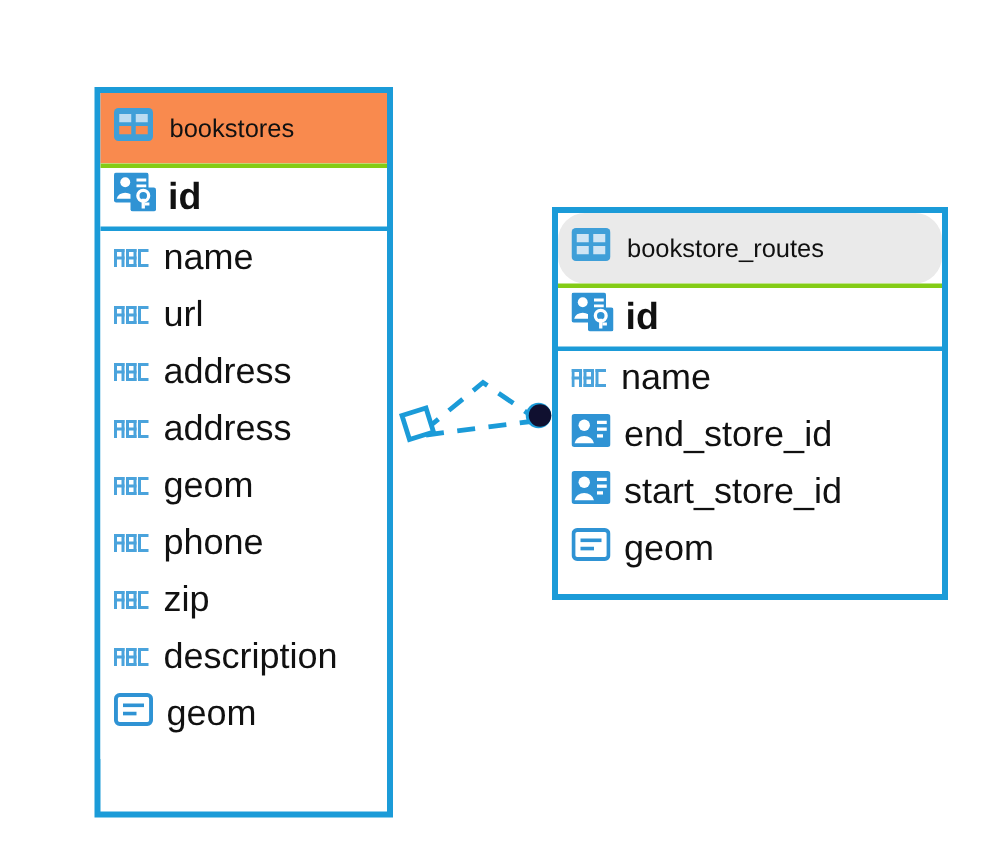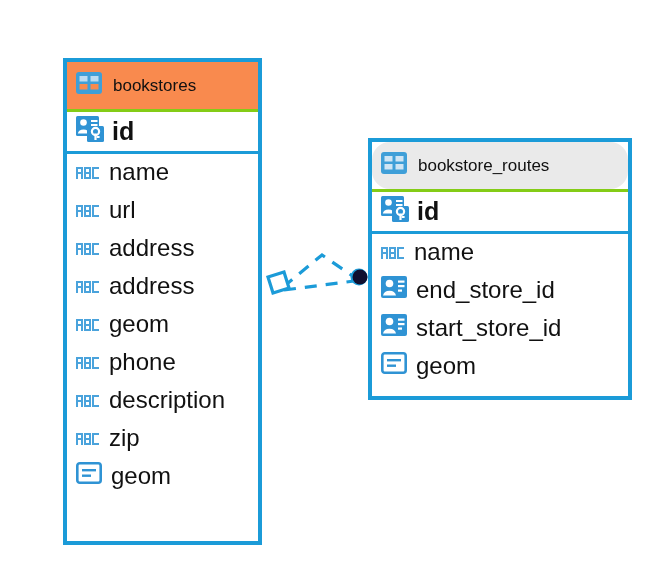--- a/index.html
+++ b/index.html
@@ -297,43 +297,43 @@
                 <rect x="13" y="1" width="2" height="12"></rect>
               <rect x="8" y="1" width="7" height="2"></rect>
                 <rect x="8" y="6" width="7" height="2"></rect>
               <rect x="8" y="11" width="7" height="2"></rect>
               <rect x="16" y="1" width="2" height="12"></rect>
               <rect x="16" y="1" width="7" height="2"></rect>
                 <rect x="16" y="11" width="7" height="2"></rect>
             </g>
           </svg>
         </span>
+        <span class="label">zip</span>
+      </div>
+
+      <div class="field-row">
+        <span class="icon">
+          <svg width="24" height="14" viewBox="0 0 24 14" xmlns="http://www.w3.org/2000/svg">
+            <g fill="#4aa3dc">
+              <rect x="0" y="1" width="2" height="12"></rect>
+                <rect x="5" y="1" width="2" height="12"></rect>
+              <rect x="0" y="1" width="7" height="2"></rect>
+                <rect x="0" y="6" width="7" height="2"></rect>
+              <rect x="8" y="1" width="2" height="12"></rect>
+                <rect x="13" y="1" width="2" height="12"></rect>
+              <rect x="8" y="1" width="7" height="2"></rect>
+                <rect x="8" y="6" width="7" height="2"></rect>
+              <rect x="8" y="11" width="7" height="2"></rect>
+              <rect x="16" y="1" width="2" height="12"></rect>
+              <rect x="16" y="1" width="7" height="2"></rect>
+                <rect x="16" y="11" width="7" height="2"></rect>
+            </g>
+          </svg>
+        </span>
         <span class="label">description</span>
-      </div>
-
-      <div class="field-row">
-        <span class="icon">
-          <svg width="24" height="14" viewBox="0 0 24 14" xmlns="http://www.w3.org/2000/svg">
-            <g fill="#4aa3dc">
-              <rect x="0" y="1" width="2" height="12"></rect>
-                <rect x="5" y="1" width="2" height="12"></rect>
-              <rect x="0" y="1" width="7" height="2"></rect>
-                <rect x="0" y="6" width="7" height="2"></rect>
-              <rect x="8" y="1" width="2" height="12"></rect>
-                <rect x="13" y="1" width="2" height="12"></rect>
-              <rect x="8" y="1" width="7" height="2"></rect>
-                <rect x="8" y="6" width="7" height="2"></rect>
-              <rect x="8" y="11" width="7" height="2"></rect>
-              <rect x="16" y="1" width="2" height="12"></rect>
-              <rect x="16" y="1" width="7" height="2"></rect>
-                <rect x="16" y="11" width="7" height="2"></rect>
-            </g>
-          </svg>
-        </span>
-        <span class="label">zip</span>
       </div>
 
       <div class="field-row">
         <span class="icon">
           <svg width="26" height="22" viewBox="0 0 26 22" xmlns="http://www.w3.org/2000/svg">
             <rect x="1.3" y="1.3" width="23.4" height="19.4" rx="2.5" fill="#ffffff" stroke="#2f93d4" stroke-width="2.6"></rect>
             <rect x="6" y="7" width="14" height="2.4" fill="#2f93d4"></rect>
             <rect x="6" y="12.5" width="9" height="2.4" fill="#2f93d4"></rect>
           </svg>
         </span>

